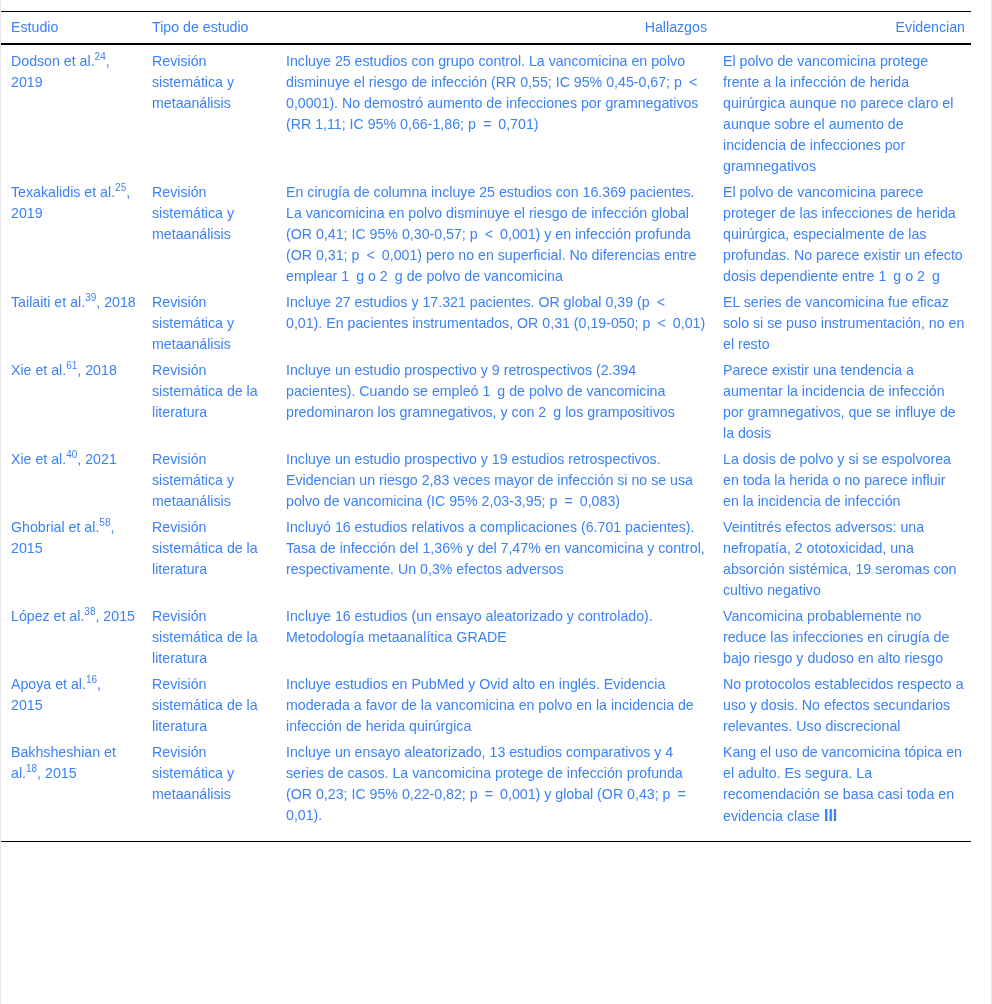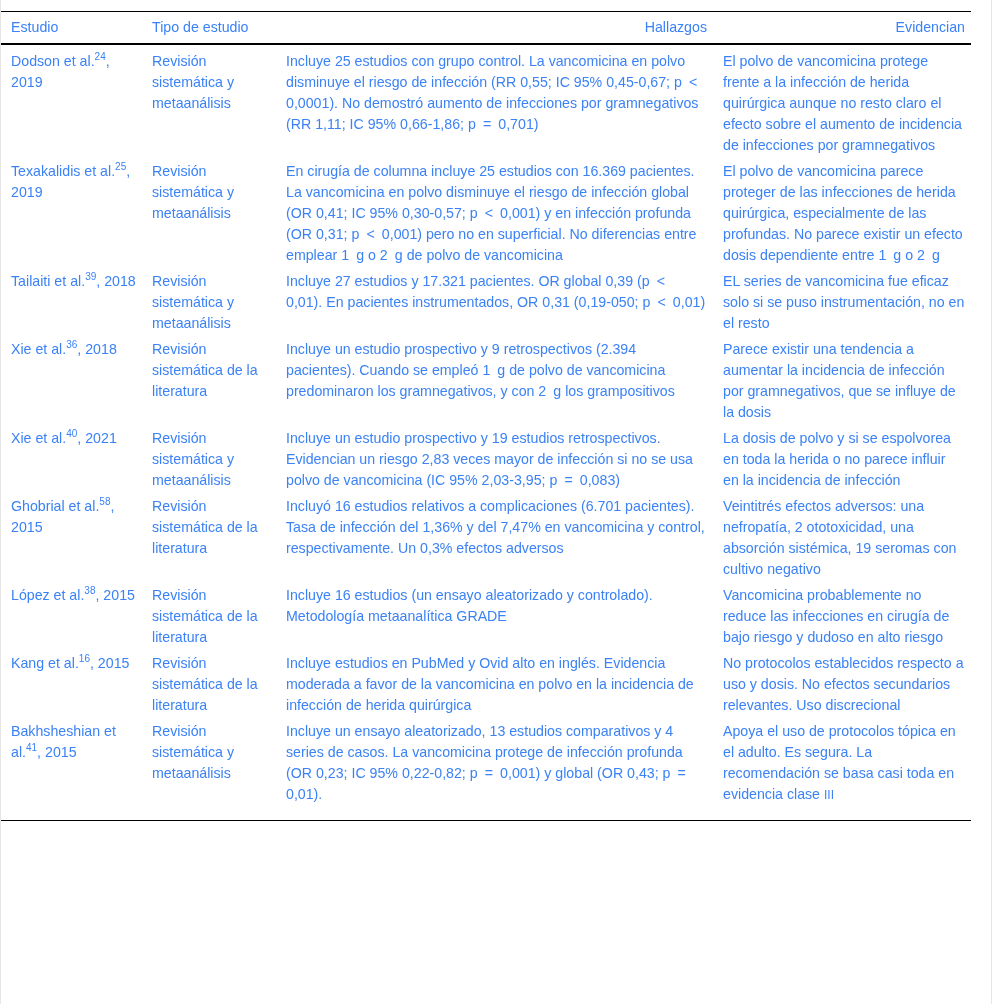--- a/index.html
+++ b/index.html
@@ -21,21 +21,21 @@
     th { font-weight: normal; text-align: left; padding: 5px 6px 5px 10px; vertical-align: top; }
     th.center { text-align: right; }
     td { vertical-align: top; padding: 4px 6px 1px 10px; }
     tbody tr:first-child td { padding-top: 6px; }
     tbody tr:last-child td { padding-bottom: 14px; }
     col.c1 { width: 141px; }
     col.c2 { width: 134px; }
     col.c3 { width: 437px; }
     col.c4 { width: 258px; }
     sup { font-size: 10px; line-height: 0; vertical-align: super; }
-    .roman { font-size: 12px; }
+    .roman { font-size: 16px; font-weight: bold; }
   </style>
 </head>
 <body>
 
 <div class="frame"></div>
 
 <table>
   <colgroup>
       <col class="c1">
       <col class="c2">
@@ -48,36 +48,36 @@
       <th>Tipo de estudio</th>
       <th class="center">Hallazgos</th>
       <th class="center">Evidencian</th>
     </tr>
   </thead>
   <tbody>
     <tr>
       <td><span>Dodson et al.</span><sup>24</sup><span>, 2019</span></td>
       <td>Revisión sistemática y metaanálisis</td>
       <td>Incluye 25 estudios con grupo control. La vancomicina en polvo disminuye el riesgo de infección (RR 0,55; IC 95% 0,45-0,67; p &lt; 0,0001). No demostró aumento de infecciones por gramnegativos (RR 1,11; IC 95% 0,66-1,86; p = 0,701)</td>
-      <td>El polvo de vancomicina protege frente a la infección de herida quirúrgica aunque no resto claro el efecto sobre el aumento de incidencia de infecciones por gramnegativos</td>
+      <td>El polvo de vancomicina protege frente a la infección de herida quirúrgica aunque no parece claro el aunque sobre el aumento de incidencia de infecciones por gramnegativos</td>
     </tr>
     <tr>
       <td><span>Texakalidis et al.</span><sup>25</sup><span>, 2019</span></td>
       <td>Revisión sistemática y metaanálisis</td>
       <td>En cirugía de columna incluye 25 estudios con 16.369 pacientes. La vancomicina en polvo disminuye el riesgo de infección global (OR 0,41; IC 95% 0,30-0,57; p &lt; 0,001) y en infección profunda (OR 0,31; p &lt; 0,001) pero no en superficial. No diferencias entre emplear 1 g o 2 g de polvo de vancomicina</td>
       <td>El polvo de vancomicina parece proteger de las infecciones de herida quirúrgica, especialmente de las profundas. No parece existir un efecto dosis dependiente entre 1 g o 2 g</td>
     </tr>
     <tr>
       <td><span>Tailaiti et al.</span><sup>39</sup><span>, 2018</span></td>
       <td>Revisión sistemática y metaanálisis</td>
       <td>Incluye 27 estudios y 17.321 pacientes. OR global 0,39 (p &lt; 0,01). En pacientes instrumentados, OR 0,31 (0,19-050; p &lt; 0,01)</td>
       <td>EL series de vancomicina fue eficaz solo si se puso instrumentación, no en el resto</td>
     </tr>
     <tr>
-      <td><span>Xie et al.</span><sup>36</sup><span>, 2018</span></td>
+      <td><span>Xie et al.</span><sup>61</sup><span>, 2018</span></td>
       <td>Revisión sistemática de la literatura</td>
       <td>Incluye un estudio prospectivo y 9 retrospectivos (2.394 pacientes). Cuando se empleó 1 g de polvo de vancomicina predominaron los gramnegativos, y con 2 g los grampositivos</td>
       <td>Parece existir una tendencia a aumentar la incidencia de infección por gramnegativos, que se influye de la dosis</td>
     </tr>
     <tr>
       <td><span>Xie et al.</span><sup>40</sup><span>, 2021</span></td>
       <td>Revisión sistemática y metaanálisis</td>
       <td>Incluye un estudio prospectivo y 19 estudios retrospectivos. Evidencian un riesgo 2,83 veces mayor de infección si no se usa polvo de vancomicina (IC 95% 2,03-3,95; p = 0,083)</td>
       <td>La dosis de polvo y si se espolvorea en toda la herida o no parece influir en la incidencia de infección</td>
     </tr>
@@ -87,25 +87,25 @@
       <td>Incluyó 16 estudios relativos a complicaciones (6.701 pacientes). Tasa de infección del 1,36% y del 7,47% en vancomicina y control, respectivamente. Un 0,3% efectos adversos</td>
       <td>Veintitrés efectos adversos: una nefropatía, 2 ototoxicidad, una absorción sistémica, 19 seromas con cultivo negativo</td>
     </tr>
     <tr>
       <td><span>López et al.</span><sup>38</sup><span>, 2015</span></td>
       <td>Revisión sistemática de la literatura</td>
       <td>Incluye 16 estudios (un ensayo aleatorizado y controlado). Metodología metaanalítica GRADE</td>
       <td>Vancomicina probablemente no reduce las infecciones en cirugía de bajo riesgo y dudoso en alto riesgo</td>
     </tr>
     <tr>
-      <td><span>Kang et al.</span><sup>16</sup><span>, 2015</span></td>
+      <td><span>Apoya et al.</span><sup>16</sup><span>, 2015</span></td>
       <td>Revisión sistemática de la literatura</td>
       <td>Incluye estudios en PubMed y Ovid alto en inglés. Evidencia moderada a favor de la vancomicina en polvo en la incidencia de infección de herida quirúrgica</td>
       <td>No protocolos establecidos respecto a uso y dosis. No efectos secundarios relevantes. Uso discrecional</td>
     </tr>
     <tr>
-      <td><span>Bakhsheshian et al.</span><sup>41</sup><span>, 2015</span></td>
+      <td><span>Bakhsheshian et al.</span><sup>18</sup><span>, 2015</span></td>
       <td>Revisión sistemática y metaanálisis</td>
       <td>Incluye un ensayo aleatorizado, 13 estudios comparativos y 4 series de casos. La vancomicina protege de infección profunda (OR 0,23; IC 95% 0,22-0,82; p = 0,001) y global (OR 0,43; p = 0,01).</td>
-      <td><span>Apoya el uso de protocolos tópica en el adulto. Es segura. La recomendación se basa casi toda en evidencia clase</span> <span class="roman">III</span></td>
+      <td><span>Kang el uso de vancomicina tópica en el adulto. Es segura. La recomendación se basa casi toda en evidencia clase</span> <span class="roman">III</span></td>
     </tr>
   </tbody>
 </table>
 
 </body></html>

